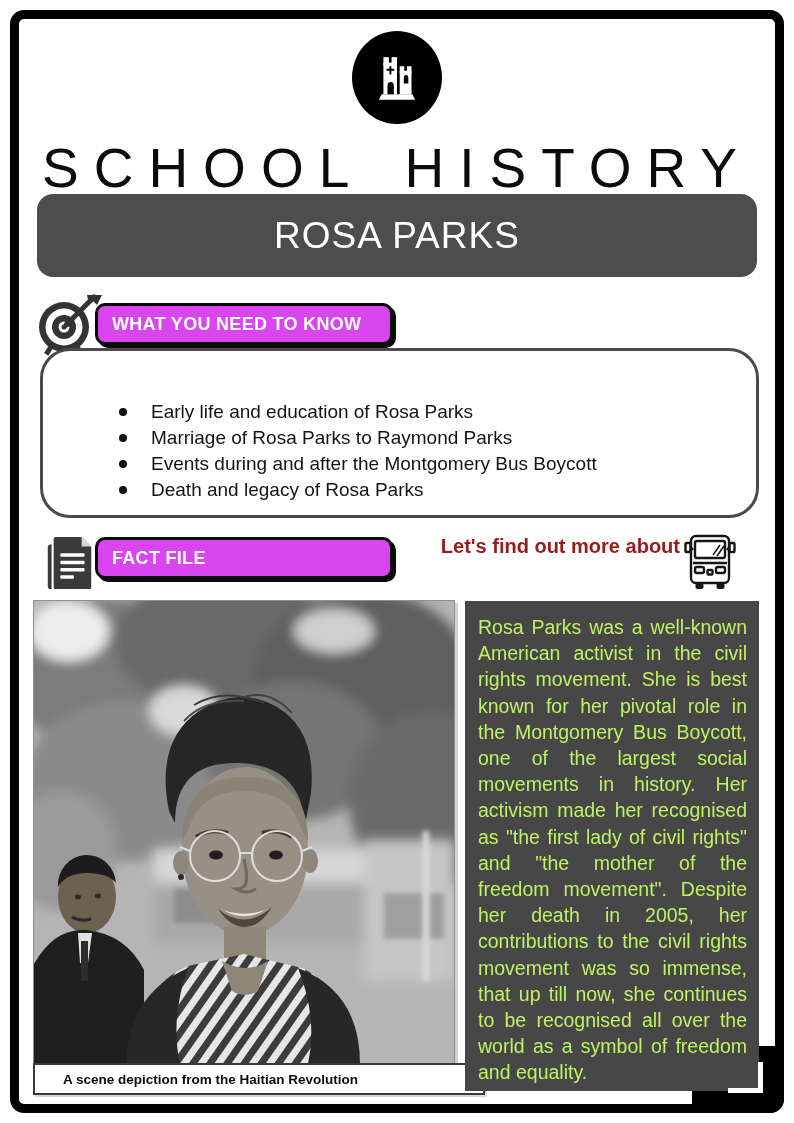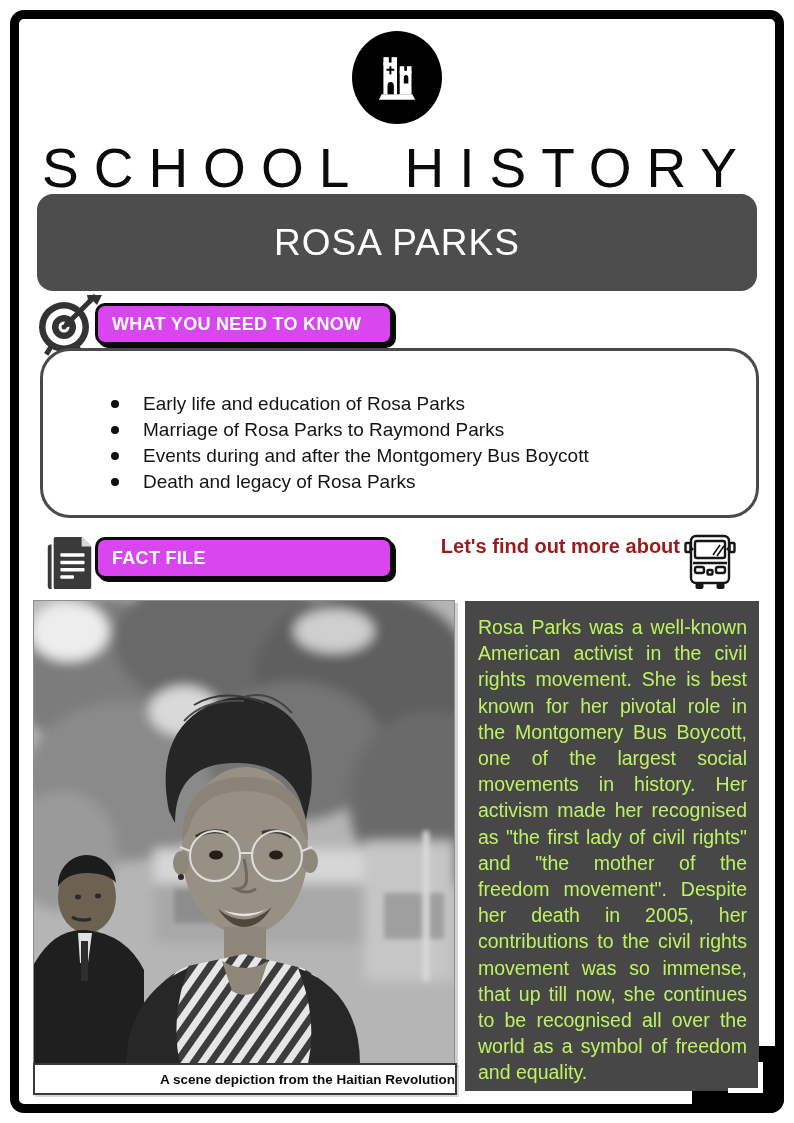--- a/index.html
+++ b/index.html
@@ -9,51 +9,51 @@
 
   
   .page-border{position:absolute;left:10px;top:10px;right:10px;bottom:10px;
     border:9px solid #000;border-radius:14px;pointer-events:none;z-index:5;}
 
   
   .logo-circle{left:352px;top:31px;width:90px;height:93px;background:#000;
     border-radius:50%;display:flex;align-items:center;justify-content:center;}
   .brand-title{left:0;top:124px;width:794px;text-align:center;
     font-size:55px;font-weight:400;color:#0b0b0b;letter-spacing:15px;word-spacing:12px;margin-top:12px;}
-  .title-bar{left:37px;top:194px;width:720px;height:97px;background:#4d4d4d;
+  .title-bar{left:37px;top:194px;width:720px;height:83px;background:#4d4d4d;
     border-radius:16px;display:flex;align-items:center;justify-content:center;
     color:#fff;font-size:37px;font-weight:500;letter-spacing:1px;}
 
   
   .label-bar{height:36px;background:#d946ef;border:3px solid #0a0a0a;border-radius:10px;
     box-shadow:3px 3px 0 #0a0a0a;display:flex;align-items:center;padding-left:14px;
     color:#fff;font-weight:bold;font-size:18px;letter-spacing:0.3px;}
   .wytk-bar{left:95px;top:303px;width:278px;}
   .ff-bar{left:95px;top:537px;width:278px;}
 
   
   .know-box{left:40px;top:348px;width:713px;height:164px;background:#fff;
     border:3px solid #4a4a4a;border-radius:30px;}
-  .know-list{list-style:none;margin:4px;padding:36px 20px 0 64px;}
+  .know-list{list-style:none;margin:12px;padding:36px 20px 0 64px;}
   .know-list li{display:flex;align-items:baseline;font-size:19px;color:#141414;
     line-height:26px;}
   .know-list .dot{width:8px;height:8px;border-radius:50%;background:#111;
     flex:0 0 8px;margin-right:24px;position:relative;top:-2px;}
 
   
   .red-link{left:390px;top:533px;width:290px;text-align:right;text-decoration:none;
     color:#9b1a1a;font-weight:bold;font-size:20px;line-height:26px;display:block;}
   .red-link div{text-decoration-thickness:2px;text-underline-offset:3px;}
 
   
   .photo-frame{left:33px;top:600px;width:420px;height:463px;border:1px solid #8f8f8f;
     box-shadow:3px 3px 0 rgba(0,0,0,0.18);background:#bdbdbd;overflow:hidden;}
   .caption-box{left:33px;top:1063px;width:420px;height:28px;background:#fff;
-    border:2px solid #3a3a3a;display:flex;align-items:center;justify-content:flex-end;
-    font-size:13.5px;font-weight:bold;color:#0c0c0c;box-shadow:2px 2px 0 rgba(0,0,0,0.15);}
+    border:2px solid #3a3a3a;display:flex;align-items:center;justify-content:flex-start;
+    font-size:13.5px;font-weight:bold;color:#0c0c0c;box-shadow:2px 2px 0 rgba(0,0,0,0.15);padding-left:28px;}
 
   
   .fact-panel{left:465px;top:601px;width:294px;height:490px;background:#474747;z-index:3;
     box-sizing:border-box;padding:13px 12px 0 13px;color:#bef264;font-size:19.5px;
     line-height:26.2px;text-align:justify;overflow:hidden;}
   .corner-block{left:692px;top:1046px;width:92px;height:67px;background:#000;z-index:1;
     border-bottom-right-radius:14px;}
   .corner-mark-v{left:758px;top:1062px;width:5px;height:31px;background:#fff;z-index:4;}
   .corner-mark-h{left:728px;top:1088px;width:35px;height:5px;background:#fff;z-index:4;}
 

